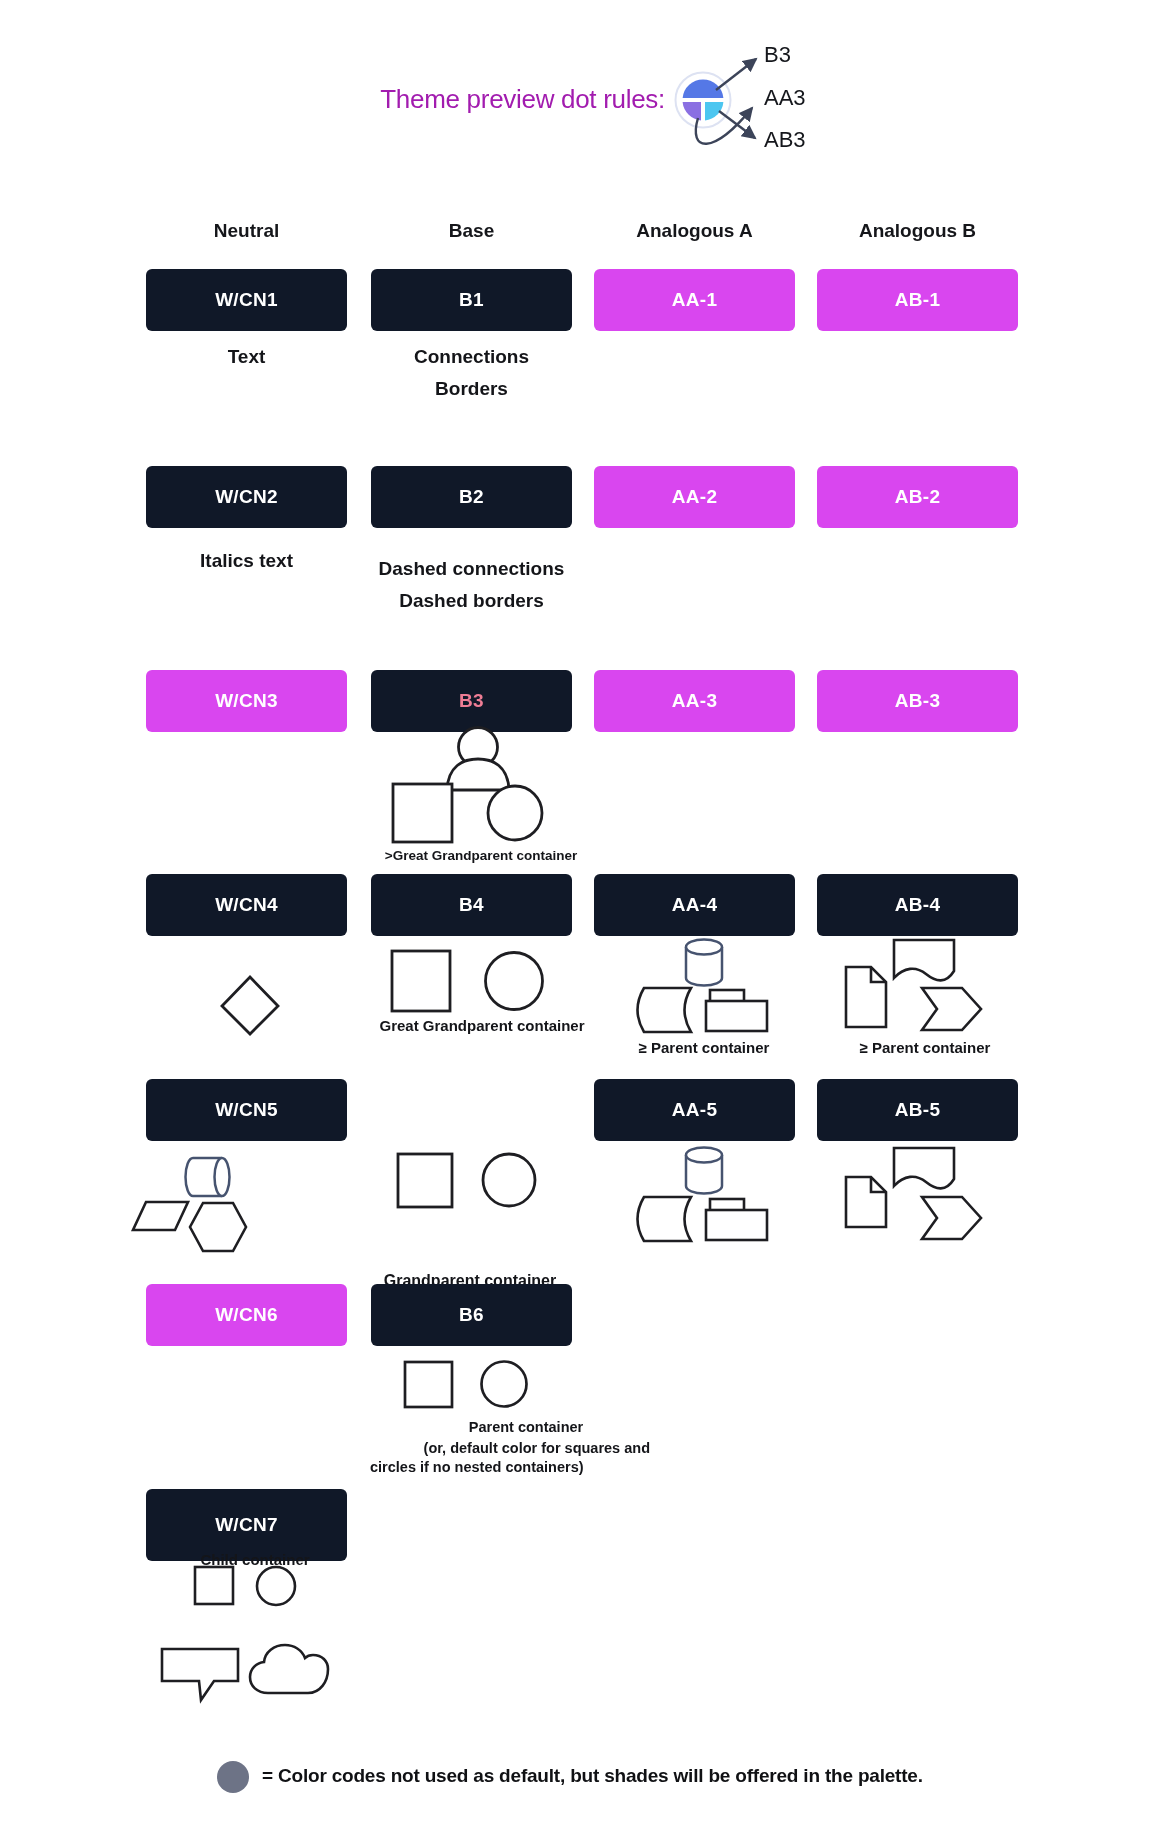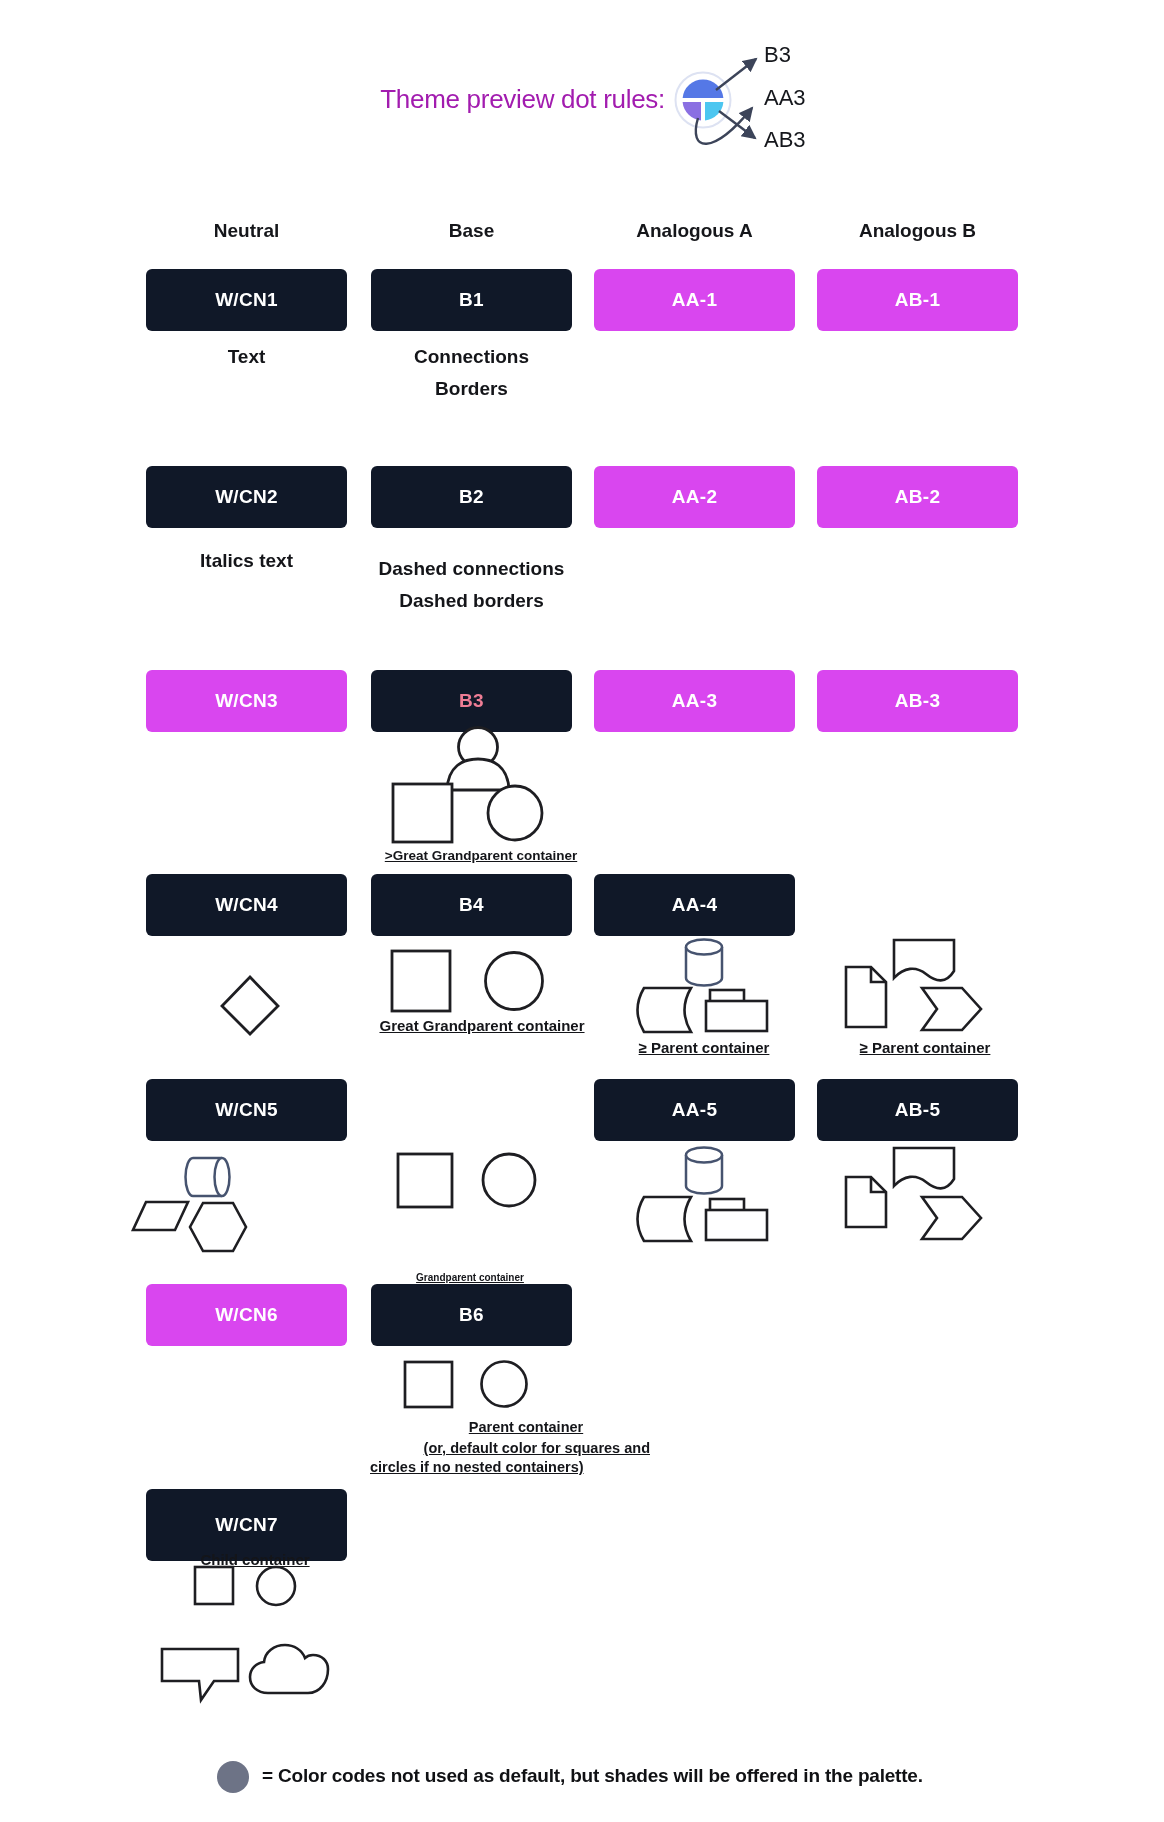--- a/index.html
+++ b/index.html
@@ -10,21 +10,21 @@
          color:#a21caf;letter-spacing:-0.3px;}
   .dot-label{left:764px;font-size:22px;color:#15171c;}
   .hdr{width:201px;text-align:center;font-weight:bold;font-size:19px;color:#15161a;top:220px;}
   .swatch{width:201px;height:62px;border-radius:6px;display:flex;align-items:center;
           justify-content:center;font-weight:bold;font-size:19px;color:#ffffff;letter-spacing:0.3px;}
   .dark{background:#101828;}
   .gray{background:#d946ef;}
   .pink{color:#ef7d95;}
   .ann{font-weight:bold;font-size:19px;color:#141519;width:201px;text-align:center;}
   .it{}
-  .shape-label{font-weight:bold;color:#141519;text-align:center;text-decoration:underline;}
+  .shape-label{font-weight:bold;color:#141519;text-align:center;}
   #overlay{left:0;top:0;}
   #legend-dot{left:217px;top:1761px;width:32px;height:32px;border-radius:50%;background:#6d7386;}
   #legend-text{left:262px;top:1765px;font-weight:bold;font-size:19px;color:#101114;letter-spacing:-0.2px;}
 </style>
 </head>
 <body>
 
 <div id="canvas">
 
   <div class="abs" id="title">Theme preview dot rules:</div>
@@ -59,30 +59,31 @@
   <div class="abs swatch gray" style="left:146px;top:670px">W/CN3</div>
   <div class="abs swatch dark pink" style="left:371px;top:670px">B3</div>
   <div class="abs swatch gray" style="left:594px;top:670px">AA-3</div>
   <div class="abs swatch gray" style="left:817px;top:670px">AB-3</div>
 
   <div class="abs shape-label" style="left:371px;top:848px;width:220px;font-size:13.5px">&gt;Great Grandparent container</div>
 
   <div class="abs swatch dark" style="left:146px;top:874px">W/CN4</div>
   <div class="abs swatch dark" style="left:371px;top:874px">B4</div>
   <div class="abs swatch dark" style="left:594px;top:874px">AA-4</div>
+  <div class="abs swatch dark" style="left:817px;top:874px">AB-4</div>
 
   <div class="abs shape-label" style="left:372px;top:1017px;width:220px;font-size:15px">Great Grandparent container</div>
   <div class="abs shape-label" style="left:594px;top:1039px;width:220px;font-size:15px">≥  Parent container</div>
   <div class="abs shape-label" style="left:817px;top:1039px;width:216px;font-size:15px">≥ Parent container</div>
 
   <div class="abs swatch dark" style="left:146px;top:1079px">W/CN5</div>
   <div class="abs swatch dark" style="left:594px;top:1079px">AA-5</div>
   <div class="abs swatch dark" style="left:817px;top:1079px">AB-5</div>
 
-  <div class="abs shape-label" style="left:360px;top:1272px;width:220px;font-size:10px">Grandparent container</div>
+  <div class="abs shape-label" style="left:360px;top:1272px;width:220px;font-size:16px">Grandparent container</div>
 
   <div class="abs swatch gray" style="left:146px;top:1284px">W/CN6</div>
   <div class="abs swatch dark" style="left:371px;top:1284px">B6</div>
 
   <div class="abs shape-label" style="left:386px;top:1419px;width:280px;font-size:14.5px;text-align:center">Parent container</div>
   <div class="abs shape-label" style="left:370px;top:1440px;width:280px;font-size:14.5px;text-align:right">(or, default color for squares and</div>
   <div class="abs shape-label" style="left:370px;top:1459px;width:280px;font-size:14.5px;text-align:left">circles if no nested containers)</div>
 
   <div class="abs swatch dark" style="left:146px;top:1489px;height:72px">W/CN7</div>
   <div class="abs shape-label" style="left:145px;top:1551px;width:220px;font-size:15px">Child container</div>

